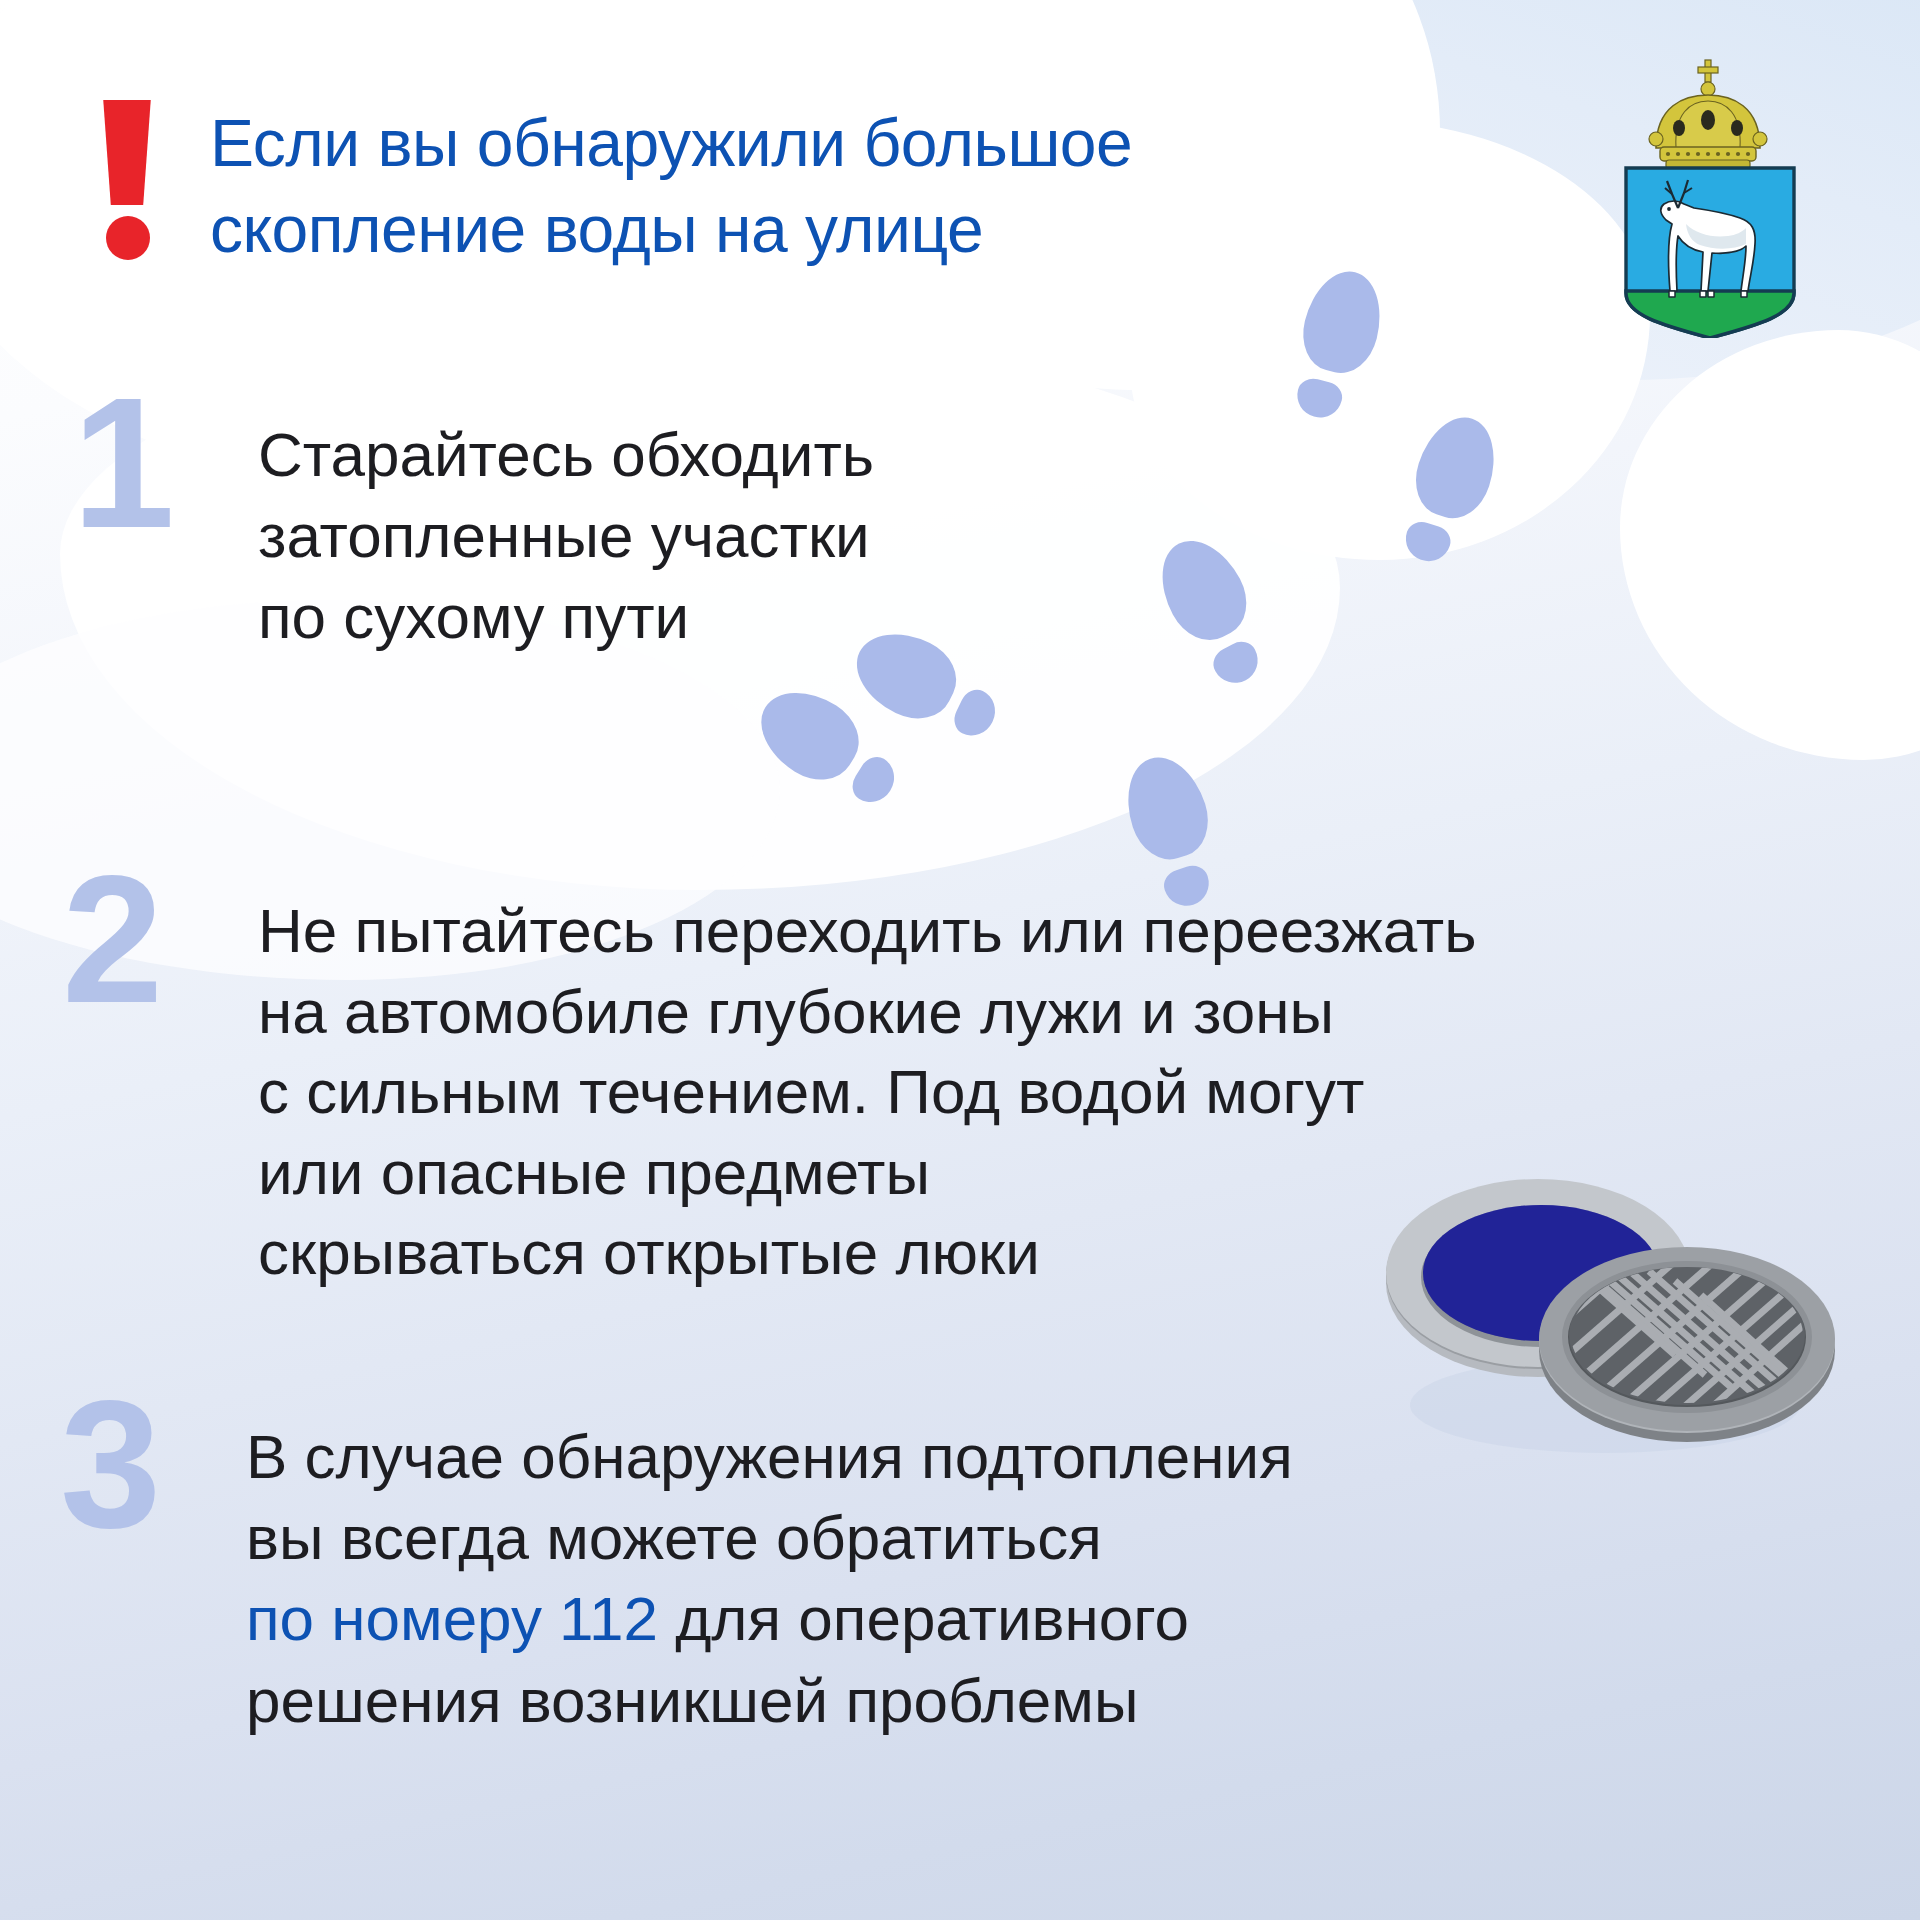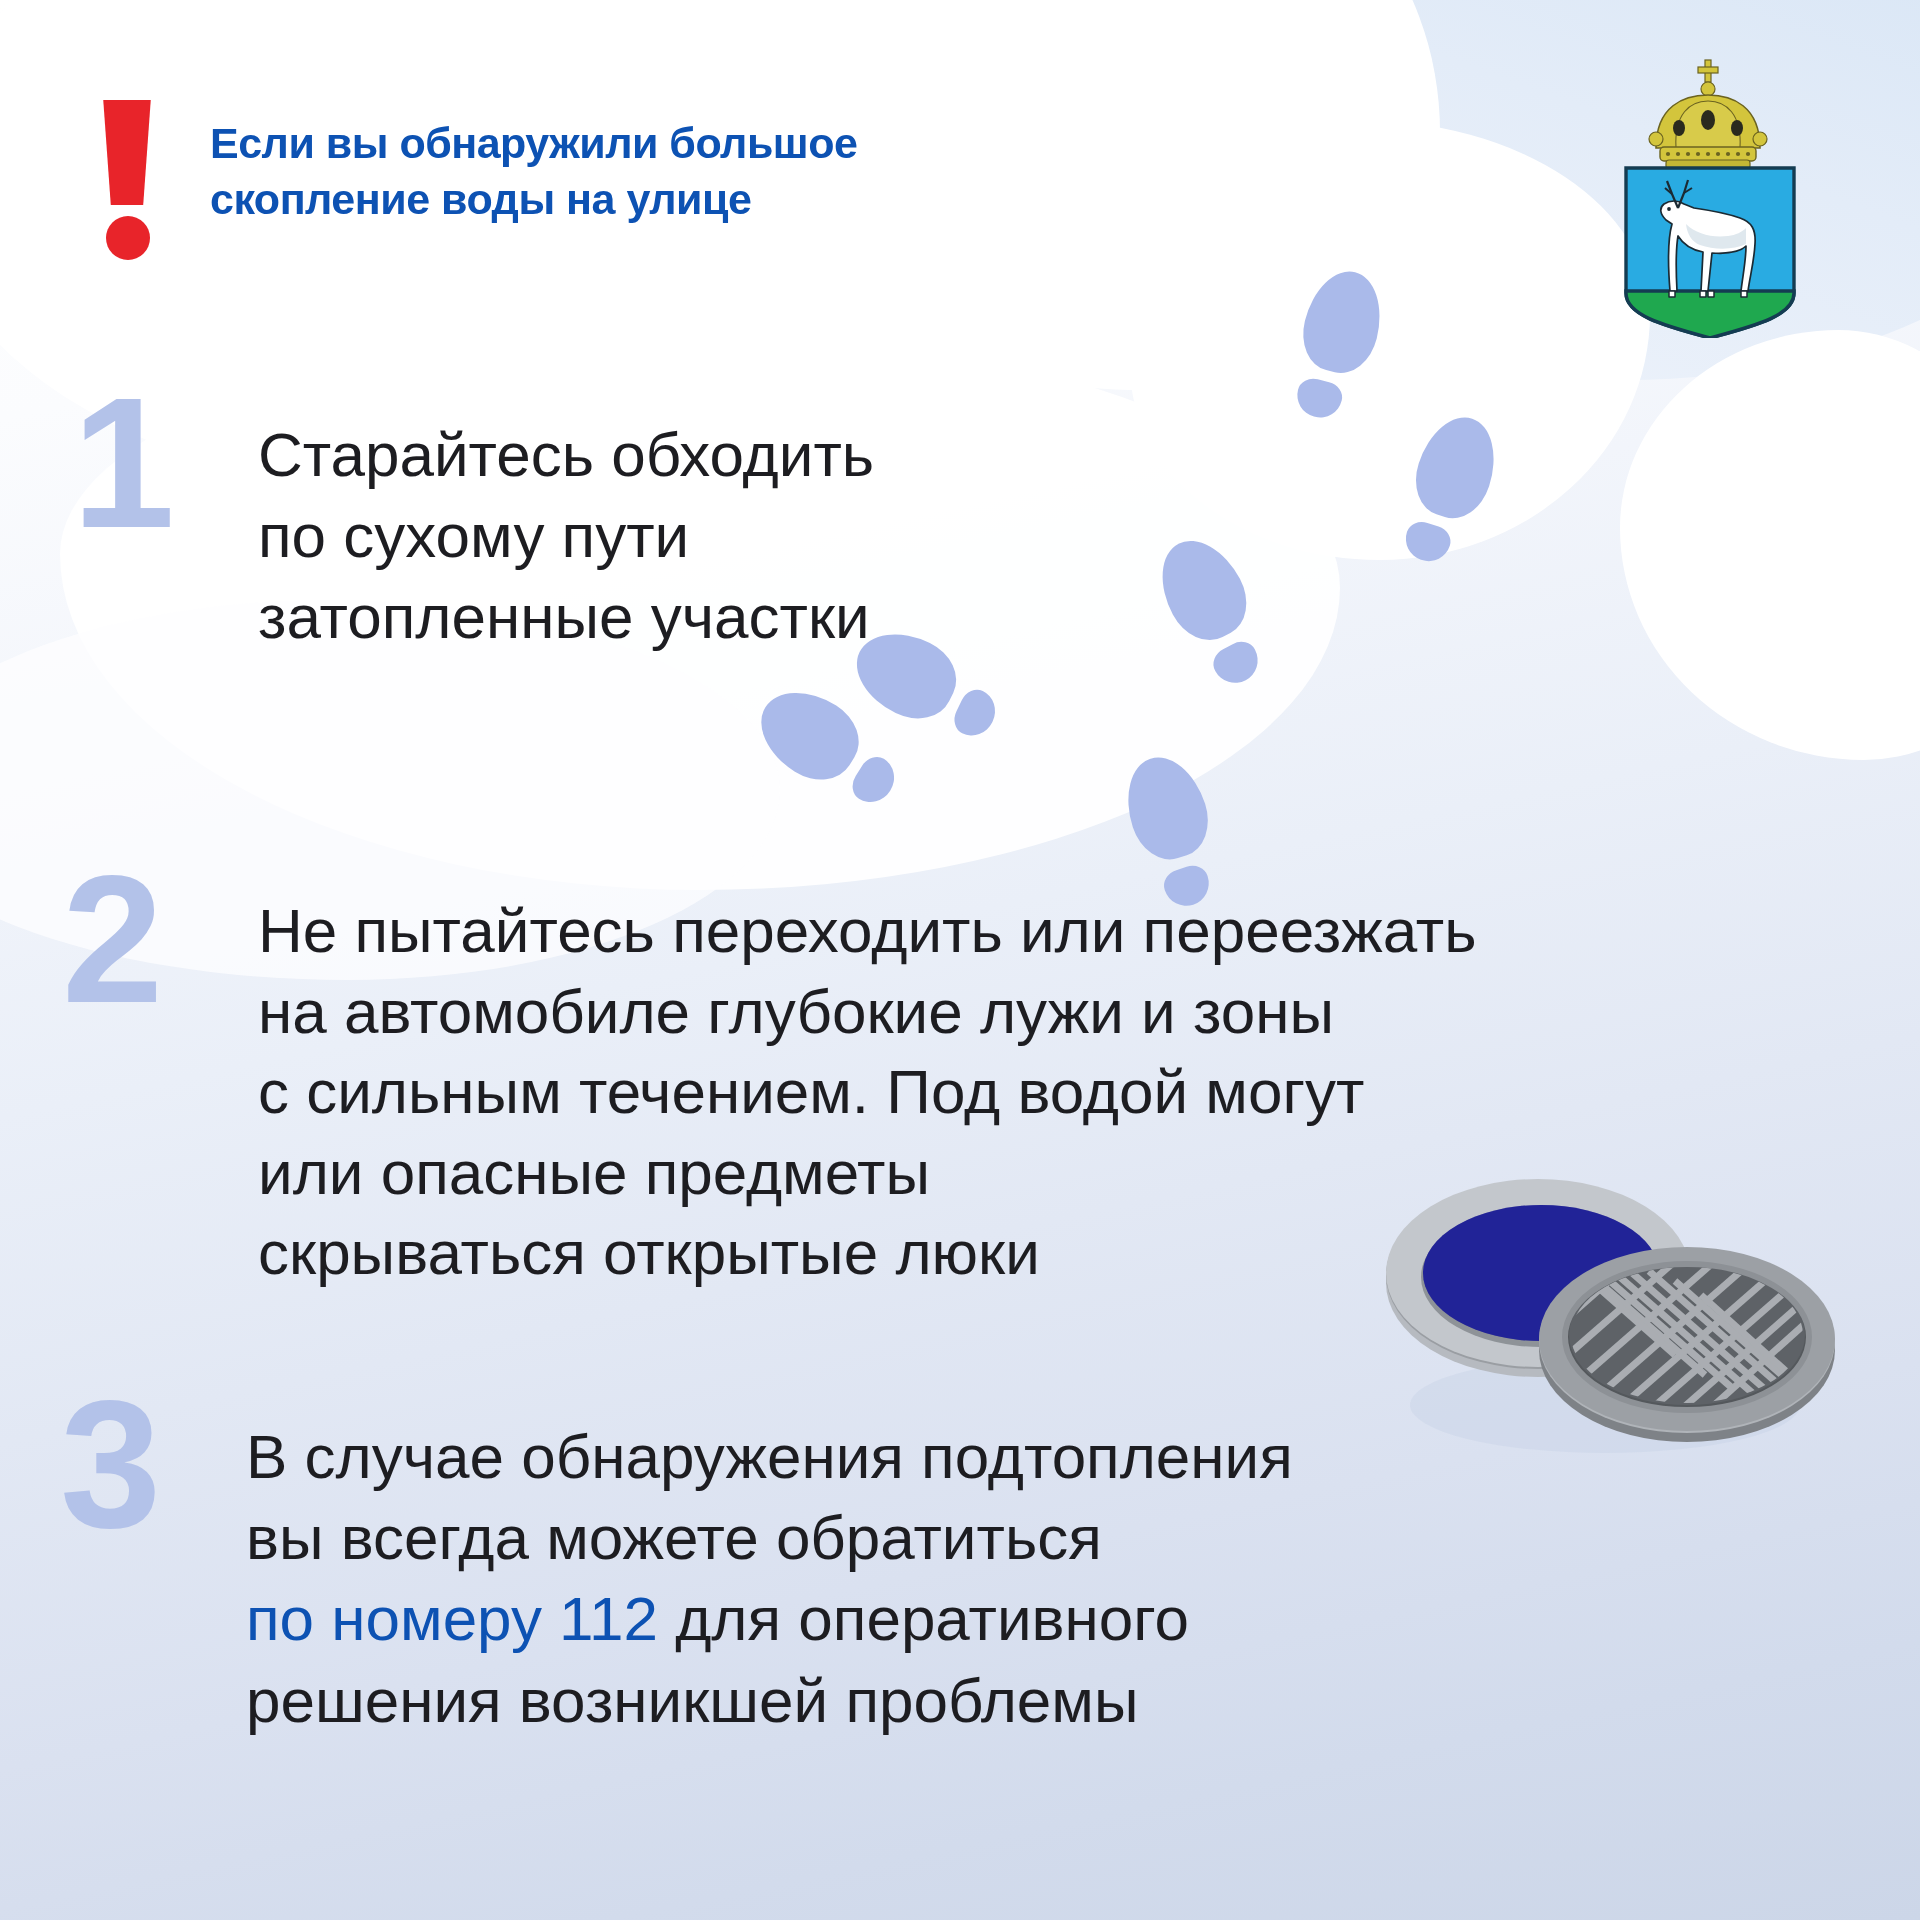--- a/index.html
+++ b/index.html
@@ -84,24 +84,24 @@
   #excl .bar{
     position:absolute;left:4px;top:0;width:54px;height:105px;
     background:#e8242a;
     clip-path:polygon(6% 0%, 94% 0%, 80% 100%, 20% 100%);
   }
   #excl .dot{
     position:absolute;left:10px;top:116px;width:44px;height:44px;
     border-radius:50%;background:#e8242a;
   }
   #title{
-    position:absolute;left:210px;top:116px;width:1100px;
+    position:absolute;left:210px;top:101px;width:1100px;
     color:#0d52b3;
-    font-weight:bold;
-    font-size:43px;
+    font-weight:normal;
+    font-size:66px;
     line-height:1.30;
     letter-spacing:-0.5px;
   }
 
   
   #coat{position:absolute;left:1604px;top:48px;width:212px;height:290px;}
 
   
   .item{position:absolute;}
   .item-num{
@@ -236,22 +236,22 @@
           </g>
         </g>
       </g>
     </svg>
   </div>
 
   <div class="item" id="item1">
     <div class="item-num">1</div>
     <div class="item-body">
       <div class="item-line">Старайтесь обходить</div>
+      <div class="item-line">затопленные участки</div>
       <div class="item-line">по сухому пути</div>
-      <div class="item-line">затопленные участки</div>
     </div>
   </div>
 
   <div class="item" id="item2">
     <div class="item-num">2</div>
     <div class="item-body">
       <div class="item-line">Не пытайтесь переходить или переезжать</div>
       <div class="item-line">на автомобиле глубокие лужи и зоны</div>
       <div class="item-line">с сильным течением. Под водой могут</div>
       <div class="item-line">или опасные предметы</div>

